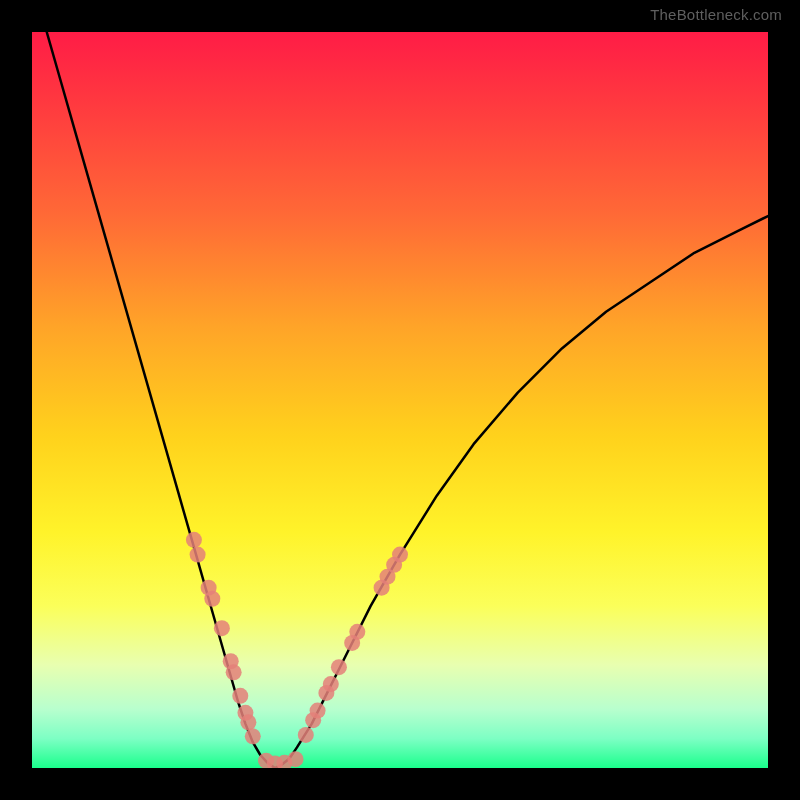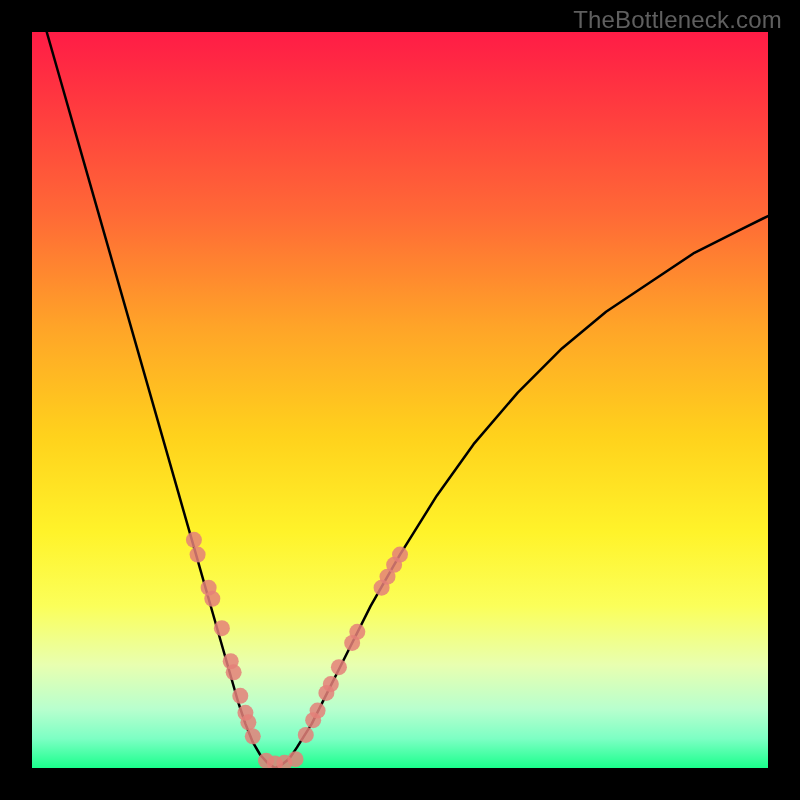--- a/index.html
+++ b/index.html
@@ -38,21 +38,21 @@
       #b8ffce 92%,
       #7dffc4 96%,
       #1aff8c 100%
     );
   }
   .watermark {
     position: absolute;
     top: 6px;
     right: 18px;
     color: #5f5f5f;
-    font-size: 24px;
+    font-size: 15px;
     font-weight: 500;
     letter-spacing: 0.2px;
     z-index: 5;
   }
   svg.curve {
     position: absolute;
     left: 0;
     top: 0;
     width: 736px;
     height: 736px;

